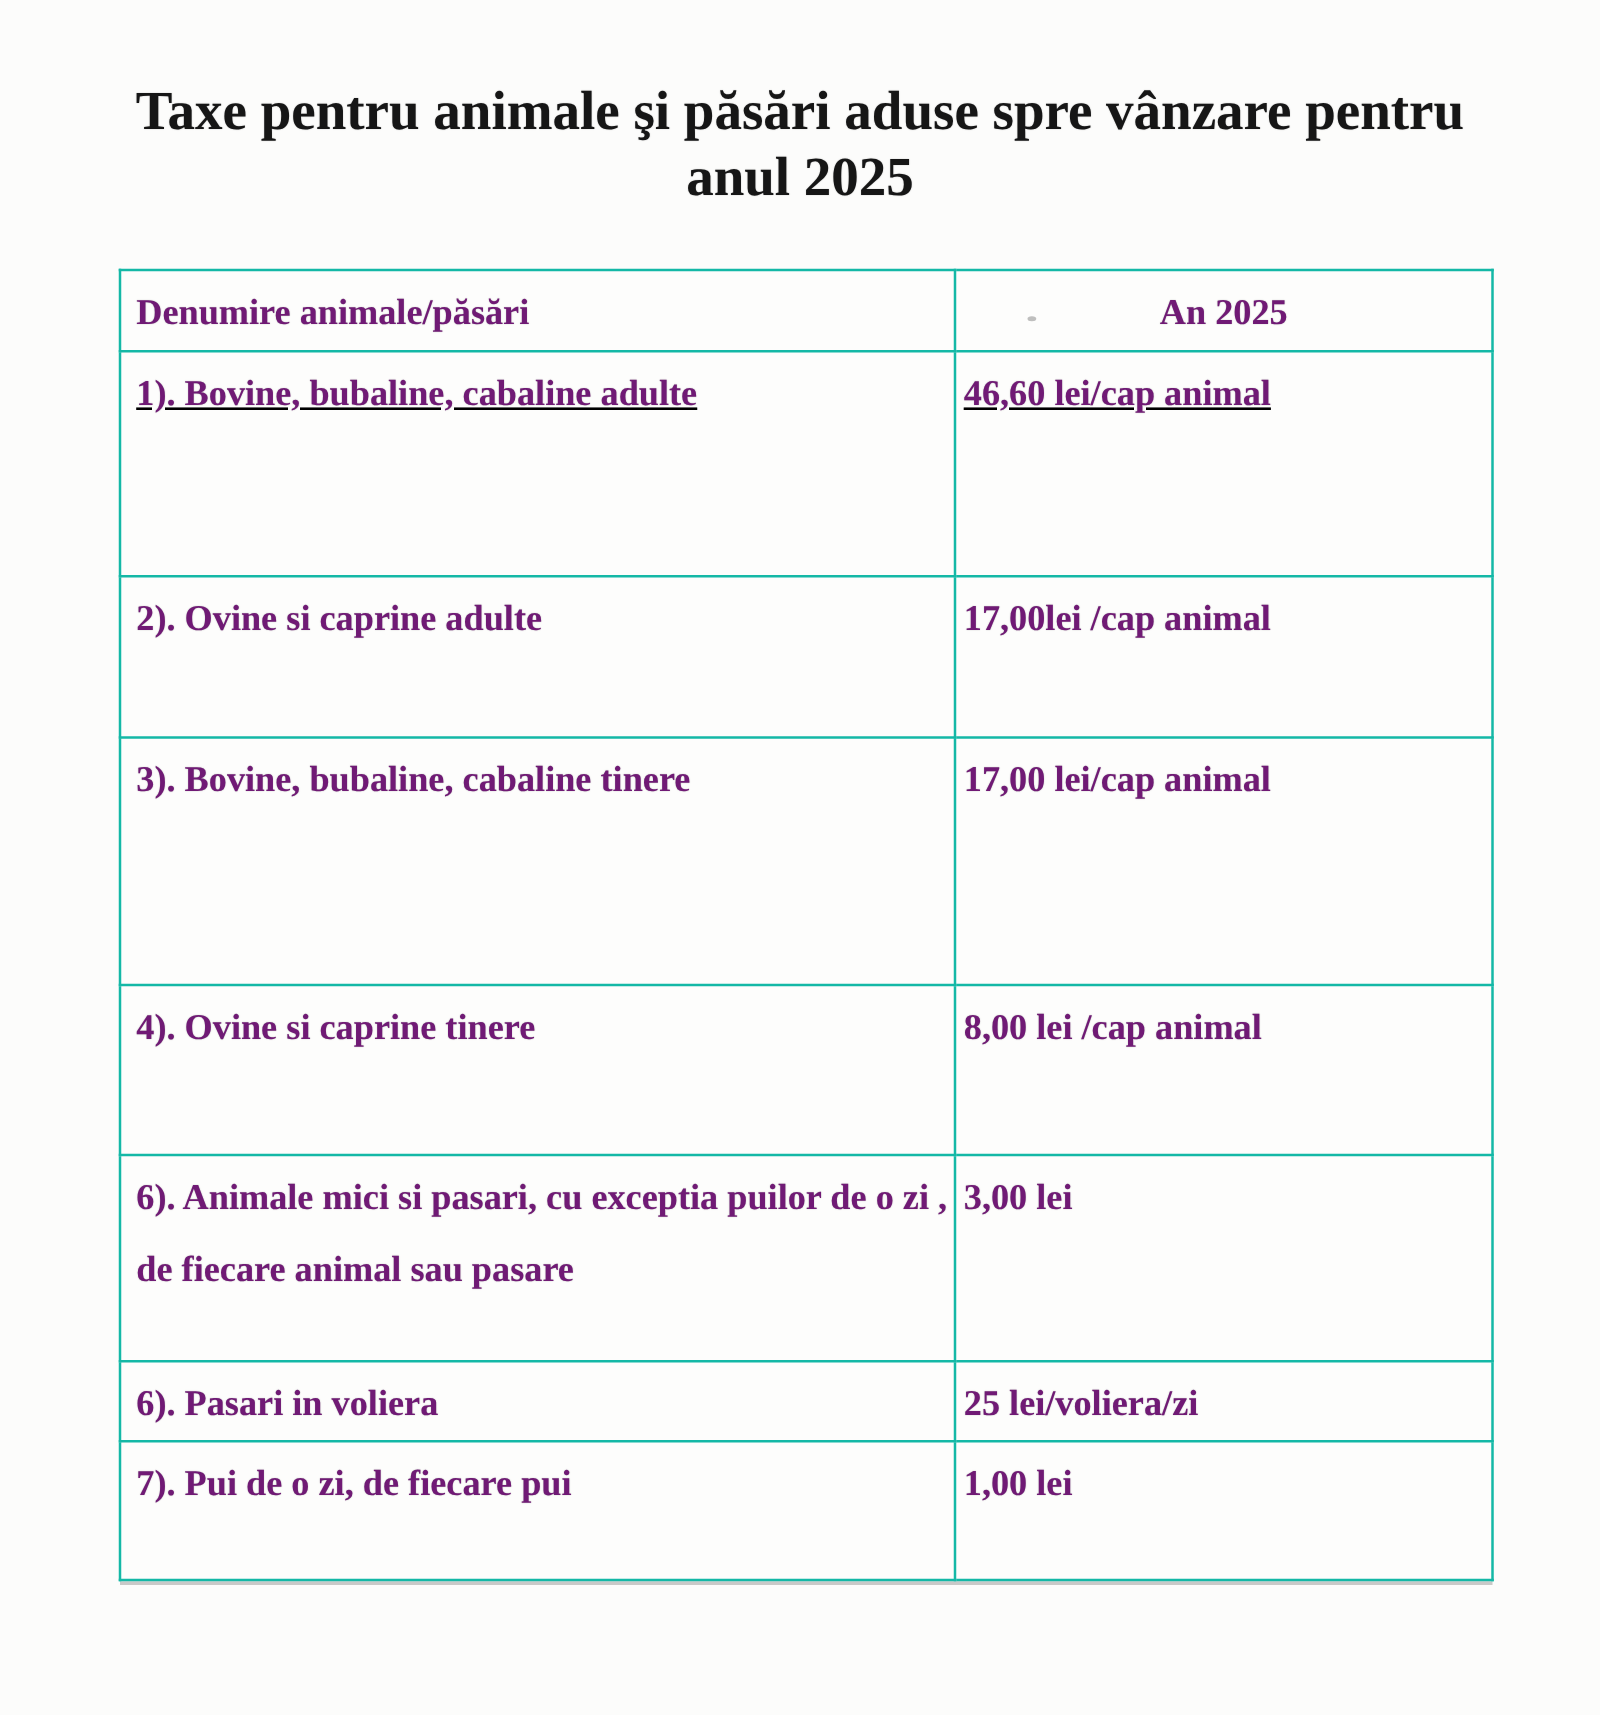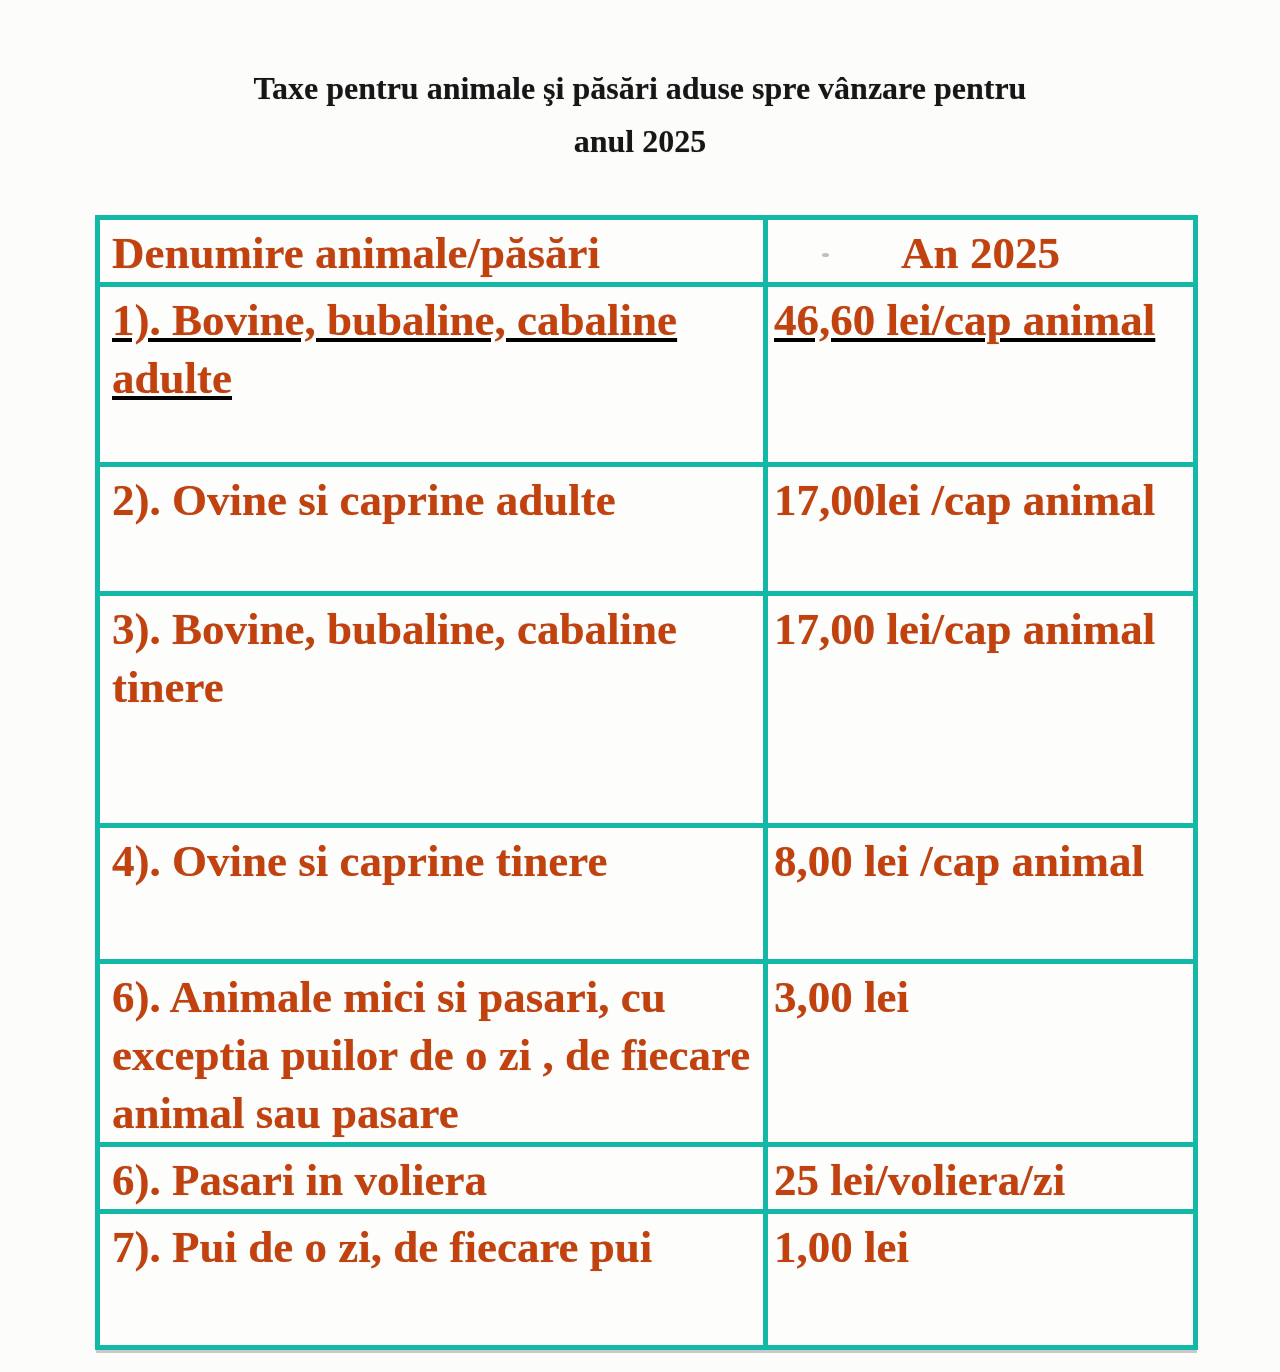--- a/index.html
+++ b/index.html
@@ -14,21 +14,21 @@
   }
 
   
   .doc-title {
     position: absolute;
     top: 62px;
     left: 0;
     width: 1280px;
     text-align: center;
     font-weight: bold;
-    font-size: 32px;
+    font-size: 44px;
     line-height: 53px;
     color: #161616;
     text-shadow: 0 0 1px rgba(30,30,30,0.35);
   }
 
   
   table.tax-table {
     position: absolute;
     left: 95px;
     top: 215px;
@@ -36,46 +36,46 @@
     border-collapse: collapse;
     table-layout: fixed;
     background: #fdfdfc;
     box-shadow: 0 4px 0 -1px rgba(125,125,125,0.4);
   }
   table.tax-table col.c-name  { width: 668px; }
   table.tax-table col.c-value { width: 430px; }
 
   table.tax-table th,
   table.tax-table td {
-    border: 5px solid #14b8a6;
+    border: 2px solid #14b8a6;
     vertical-align: top;
     font-weight: bold;
-    font-size: 45px;
+    font-size: 29px;
     line-height: 58px;
-    color: #c2410c;
+    color: #701a75;
     text-shadow: 0 0 1px rgba(25,25,25,0.35);
     overflow: hidden;
   }
 
   td.name-cell, th.name-head {
     text-align: left;
     padding: 4px 4px 0 12px;
   }
   td.value-cell, th.value-head {
     padding: 4px 6px 0 6px;
   }
 
   tr.rh { height: 65px;  }
   tr.r1 { height: 180px; text-decoration: underline; }
   tr.r2 { height: 129px; margin-left: 32px; }
-  tr.r3 { height: 232px; }
+  tr.r3 { height: 198px; }
   tr.r4 { height: 136px; }
   tr.r5 { height: 165px; }
   tr.r6 { height: 62px; padding-left: 32px;  }
-  tr.r7 { height: 136px; }
+  tr.r7 { height: 111px; }
 
   
   .scan-dot {
     position: absolute;
     left: 822px;
     top: 253px;
     width: 7px;
     height: 4px;
     background: #a9a9a9;
     border-radius: 50%;

